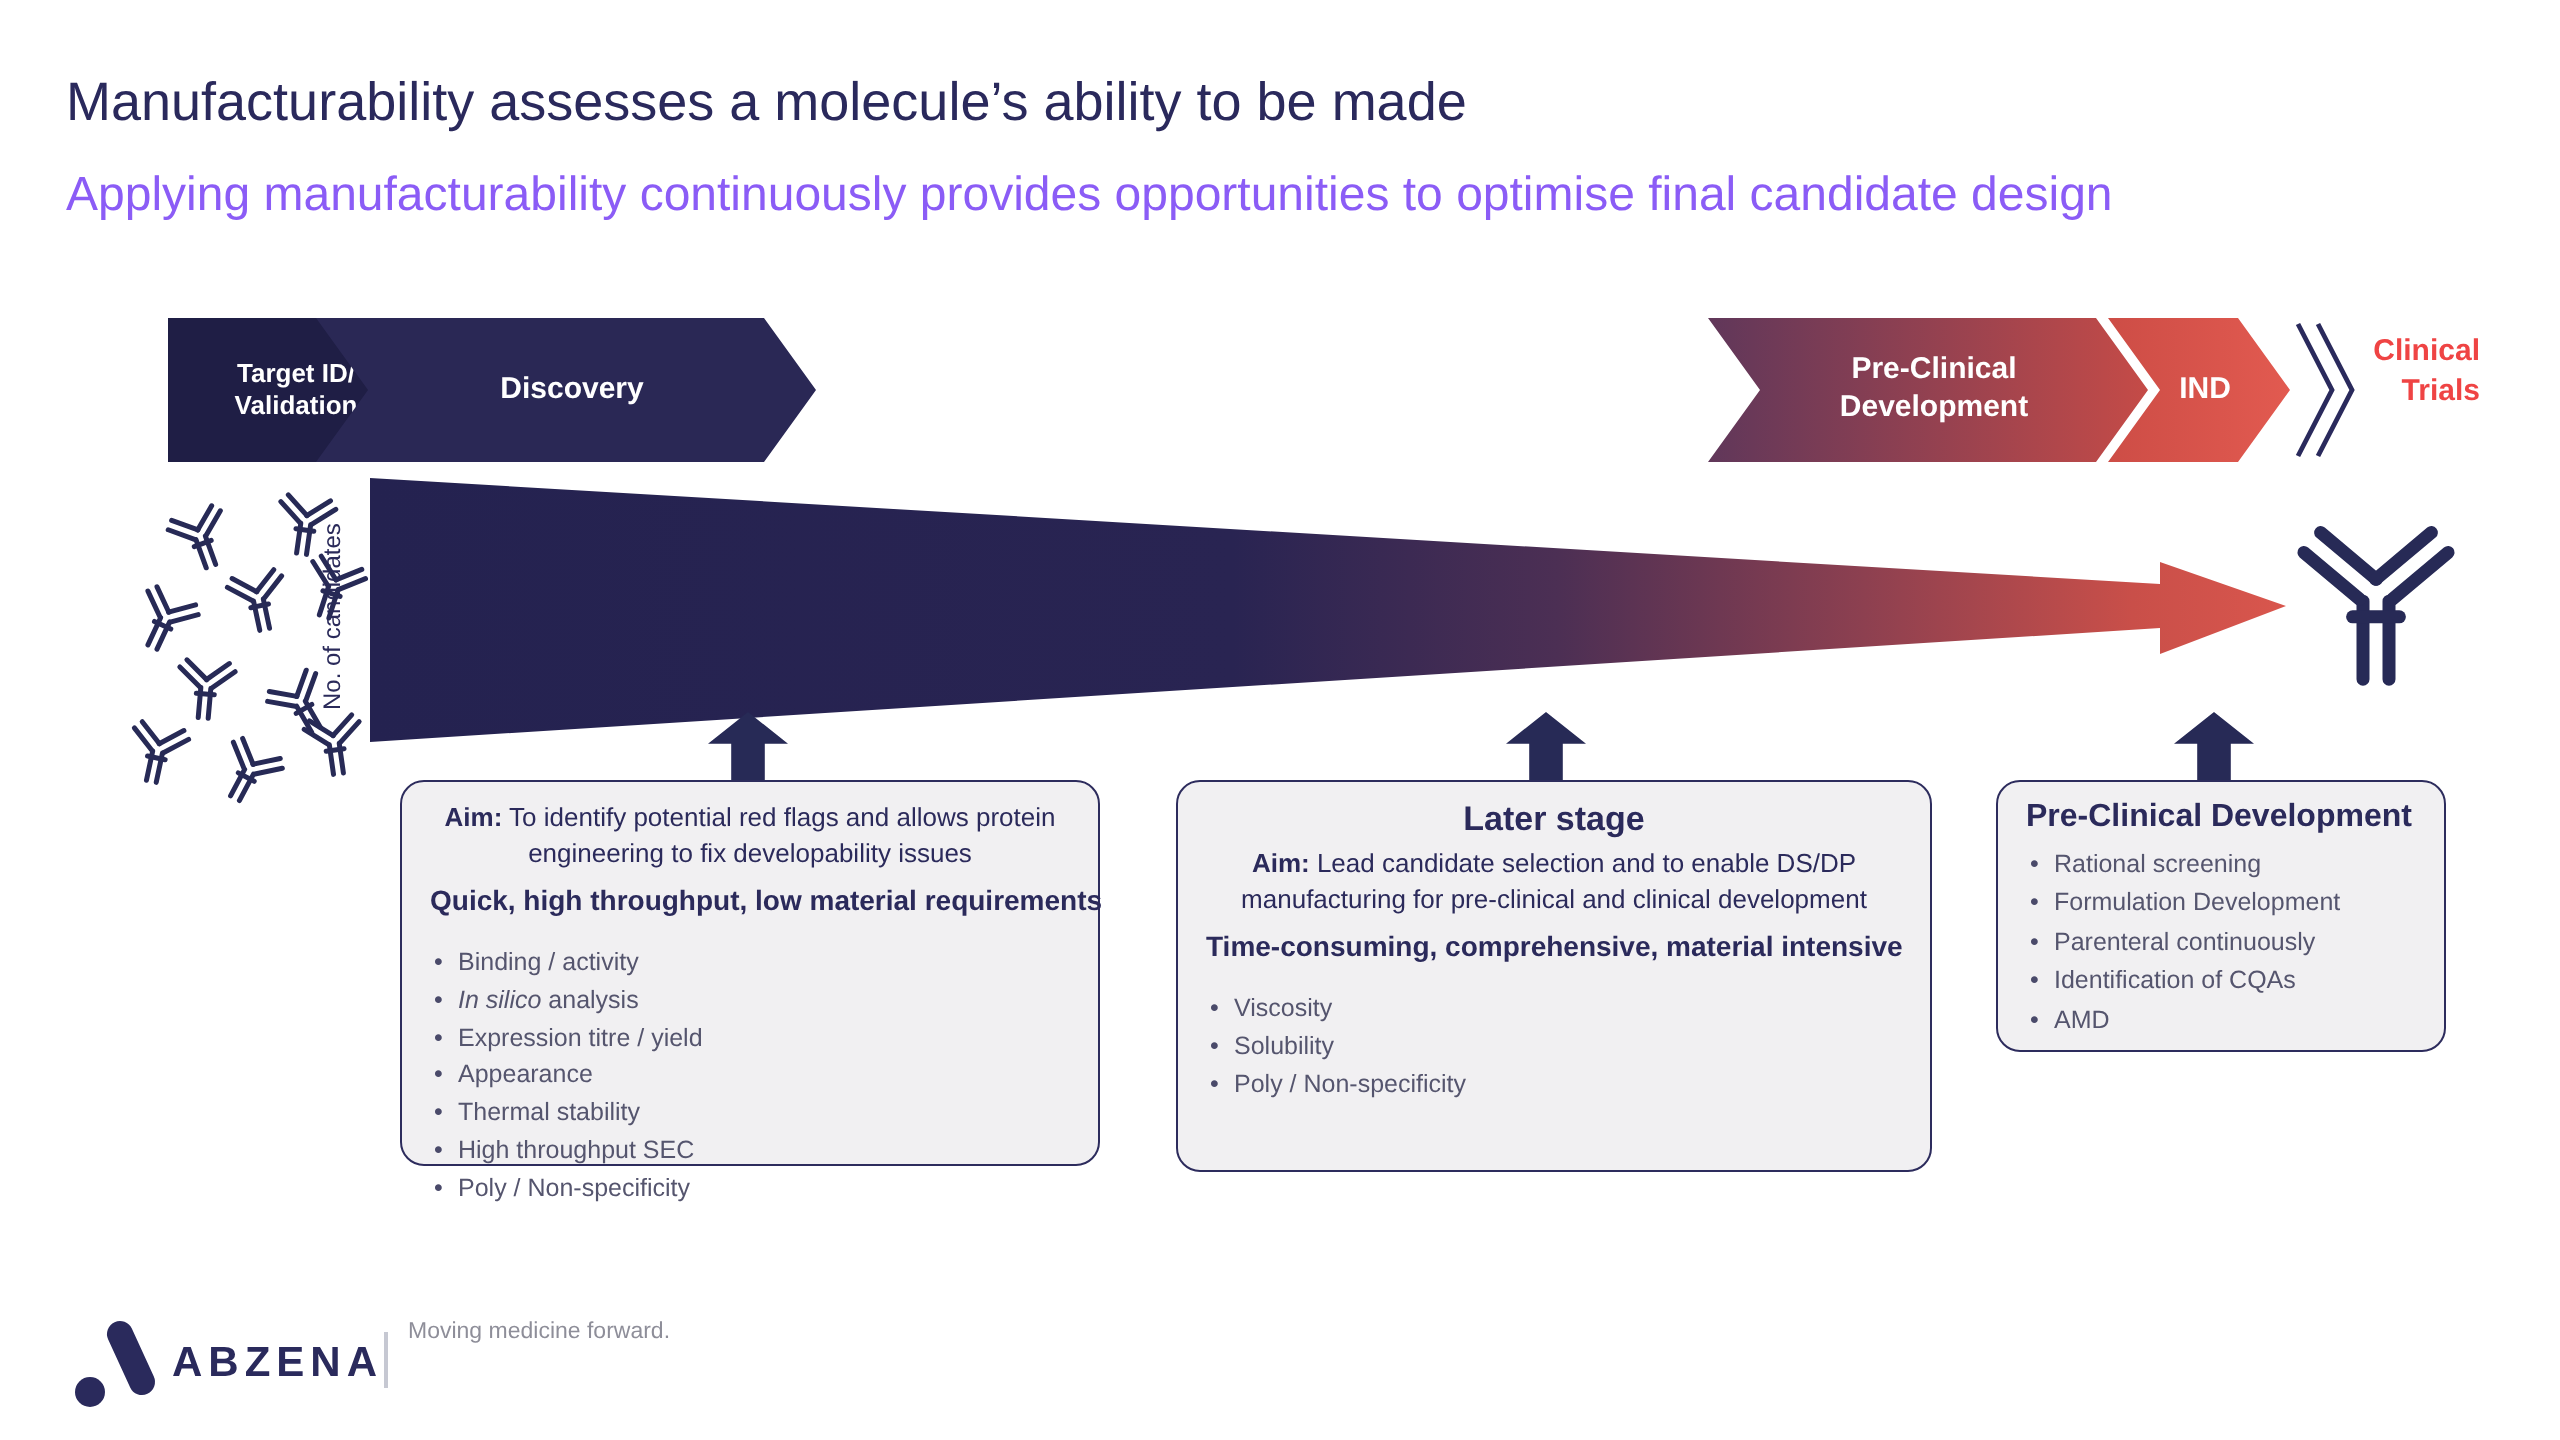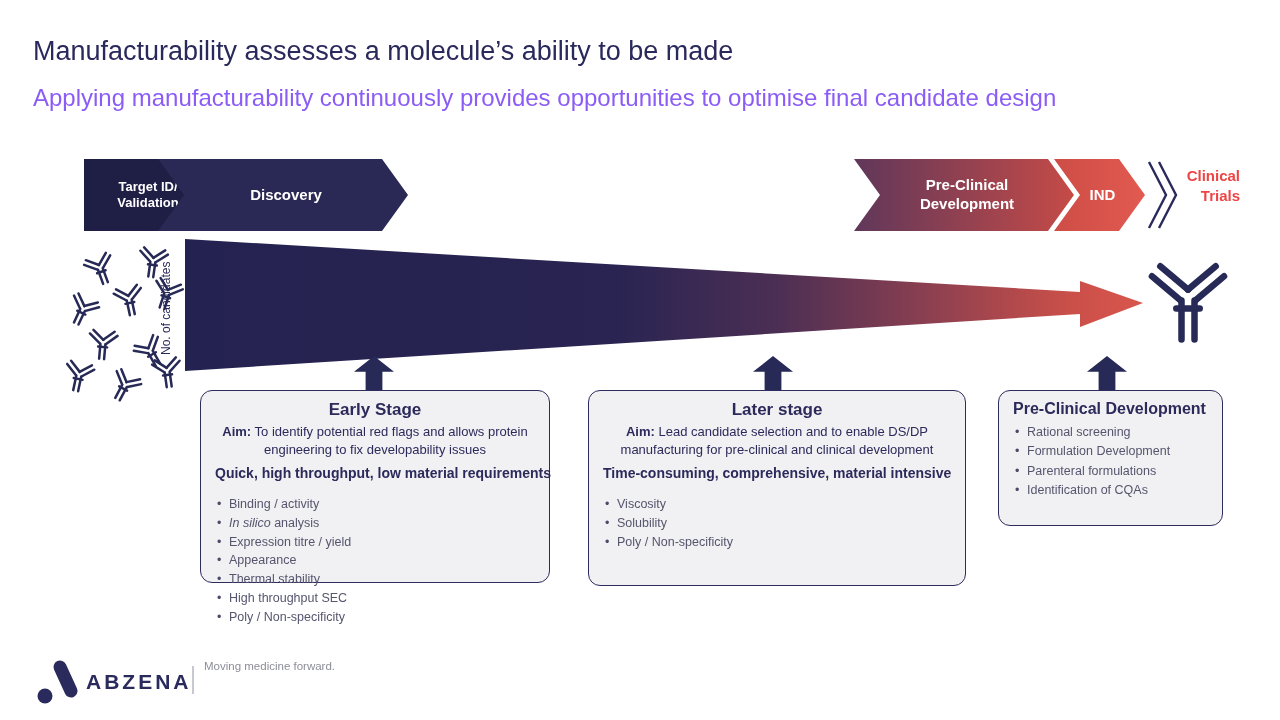--- a/index.html
+++ b/index.html
@@ -127,21 +127,20 @@
 
   <svg class="big-ab-svg" width="120" height="120" viewBox="0 0 120 120">
     <use href="#ab" transform="translate(60,48) scale(2.6)"></use>
   </svg>
 
   <div class="uparrow" style="left:354px;top:356px;"></div>
   <div class="uparrow" style="left:753px;top:356px;"></div>
   <div class="uparrow" style="left:1087px;top:356px;"></div>
 
   <div class="callout" style="left:200px;top:390px;width:350px;height:193px;">
-    <h3>Early Stage</h3>
     <p class="aim"><b>Aim:</b><span> To identify potential red flags and allows protein engineering to fix developability issues</span></p>
     <p class="emphasis">Quick, high throughput, low material requirements</p>
     <div class="cols">
       <ul class="blist">
           <li>Binding / activity</li>
           <li><i>In silico</i> analysis</li>
           <li>Expression titre / yield</li>
           <li>Appearance</li>
         </ul>
       <ul class="blist">
@@ -163,22 +162,23 @@
           <li>Poly / Non-specificity</li>
         </ul>
     </div>
   </div>
 
   <div class="callout callout-pre" style="left:998px;top:390px;width:225px;height:136px;">
     <h3>Pre-Clinical Development</h3>
     <ul class="blist">
         <li>Rational screening</li>
         <li>Formulation Development</li>
-        <li>Parenteral formulations</li>
+        <li>Parenteral continuously</li>
         <li>Identification of CQAs</li>
+        <li>AMD</li>
       </ul>
   </div>
 
   <svg class="logo-mark" width="50" height="50" viewBox="0 0 50 50">
     <circle cx="11" cy="40" r="7.5" fill="#2a2a5c"></circle>
     <line x1="26" y1="11" x2="37" y2="35" stroke="#2a2a5c" stroke-width="13" stroke-linecap="round"></line>
   </svg>
   <div class="brand">ABZENA</div>
   <div class="footer-divider"></div>
   <div class="tagline">Moving medicine forward.</div>

